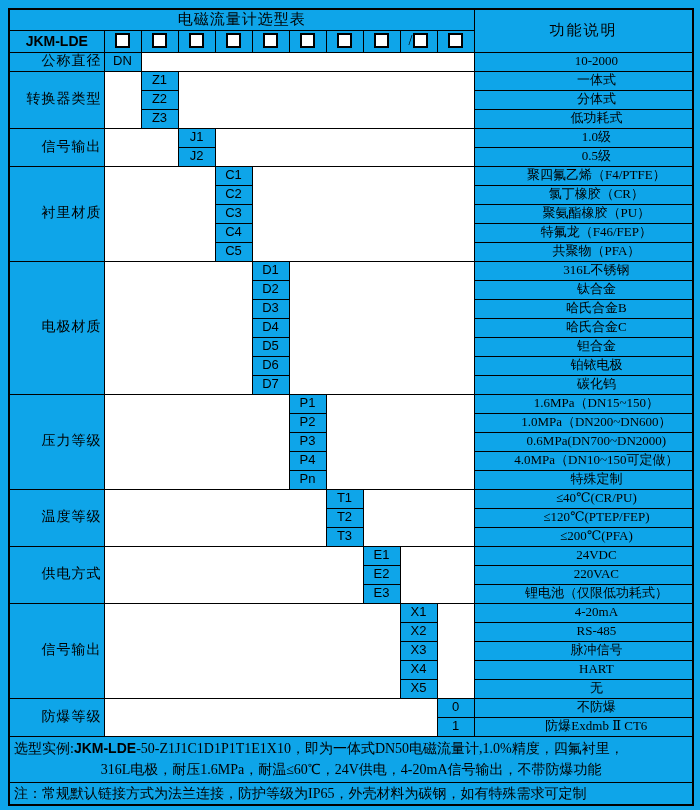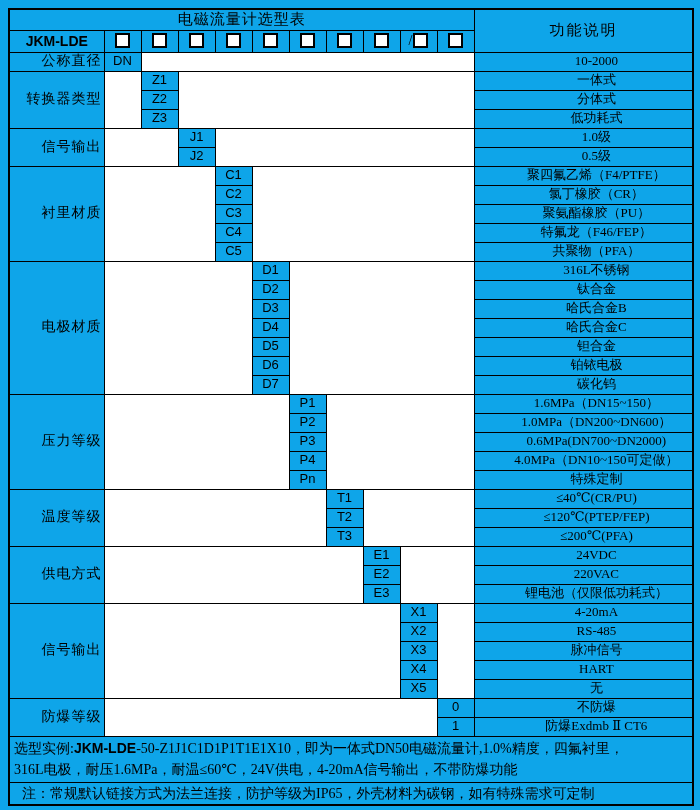--- a/index.html
+++ b/index.html
@@ -34,25 +34,25 @@
   .box{
     display:inline-block;width:11px;height:11px;
     border:2px solid #000;vertical-align:middle;
     margin-top:-2px;background:#fff;
   }
   .slash{font-size:14px;margin-right:1px;vertical-align:middle;}
   td.example-cell{
     height:46px;font-size:14px;text-align:left;
     white-space:normal;line-height:1.55;padding:1px 4px;
   }
-  td.example-cell .l2{}
+  td.example-cell .l2{text-align:center;font-family:Liberation Serif, serif;}
   td.example-cell b{font-family:"Liberation Sans","DejaVu Sans",sans-serif;}
   td.note-cell{
     height:23px;font-size:14px;text-align:left;
-    padding:1px 12px;white-space:normal;
+    padding:1px 4px;white-space:normal;
   }
 </style>
 </head>
 <body>
 
 <div class="page">
   <table class="sel">
     <colgroup>
       <col style="width:95px">
       <col style="width:37px">

